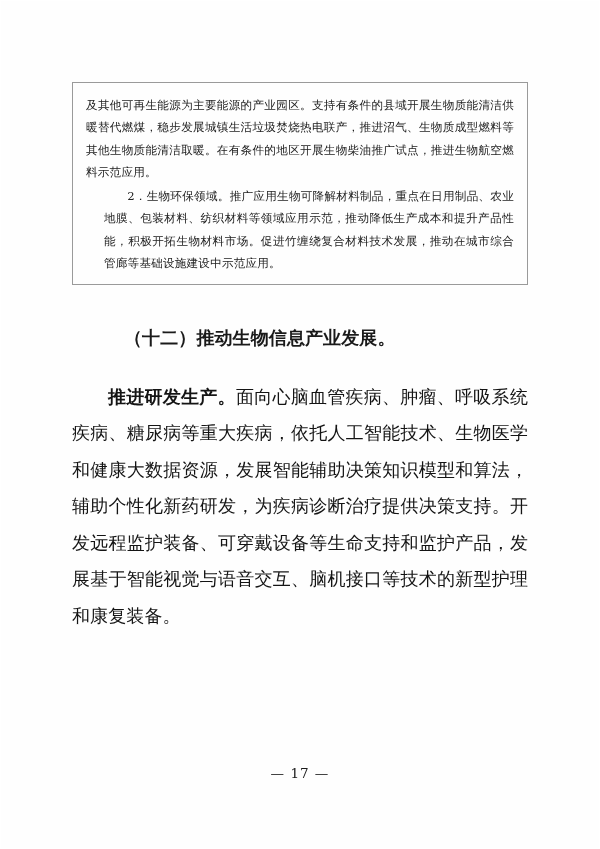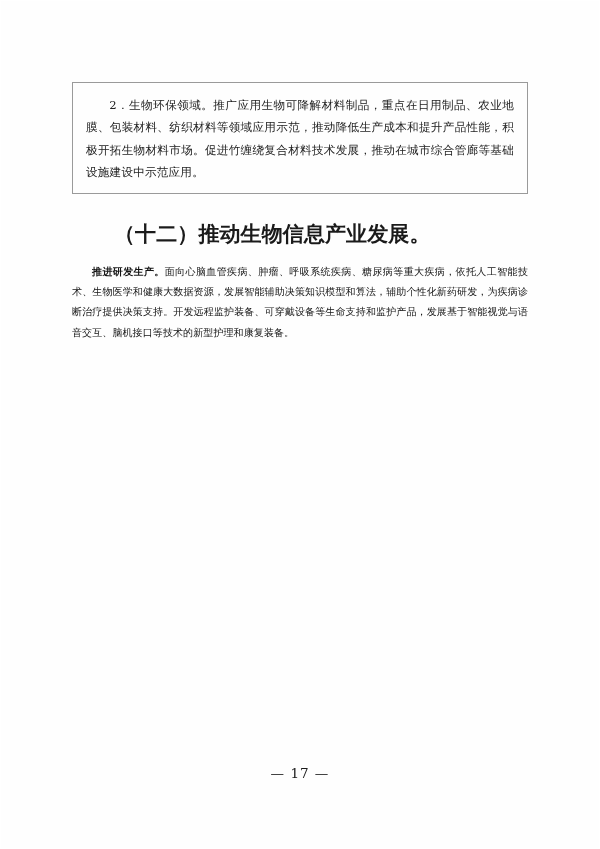--- a/index.html
+++ b/index.html
@@ -47,40 +47,41 @@
     margin: 0;
     font-size: 11.6px;
     line-height: 1.92;
     text-align: justify;
     text-justify: inter-ideograph;
     letter-spacing: 0.2px;
     color: #222;
   }
   .boxed p + p {
     margin-top: 2px;
+    margin-left: 18px;
   }
   .indent2 { text-indent: 2em; }
 
   
   .body-para {
     margin: 0;
-    font-size: 10px;
+    font-size: 18px;
     line-height: 2.03;
     text-align: justify;
     text-justify: inter-ideograph;
     text-indent: 2em;
     letter-spacing: 0.1px;
     color: #141414;
   }
   .spacer-lg { height: 19px; }
   .spacer-sm { height: 6px; }
 
   .heading-para {
-    margin: 0;
-    font-size: 21px;
+    margin: 16px;
+    font-size: 18px;
     line-height: 2.03;
     text-indent: 2em;
     font-weight: bold;
     letter-spacing: 0.1px;
   }
   .lead {
     font-weight: bold;
   }
 
   
@@ -98,20 +99,21 @@
     display: inline-block;
   }
 </style>
 </head>
 <body>
 
 <div class="page">
   <div class="content">
 
     <div class="boxed">
+      <p class="">及其他可再生能源为主要能源的产业园区。支持有条件的县域开展生物质能清洁供暖替代燃煤，稳步发展城镇生活垃圾焚烧热电联产，推进沼气、生物质成型燃料等其他生物质能清洁取暖。在有条件的地区开展生物柴油推广试点，推进生物航空燃料示范应用。</p>
       <p class="indent2">2．生物环保领域。推广应用生物可降解材料制品，重点在日用制品、农业地膜、包装材料、纺织材料等领域应用示范，推动降低生产成本和提升产品性能，积极开拓生物材料市场。促进竹缠绕复合材料技术发展，推动在城市综合管廊等基础设施建设中示范应用。</p>
     </div>
 
     <div class="spacer-lg"></div>
 
     <p class="heading-para">（十二）推动生物信息产业发展。</p>
 
     <div class="spacer-sm"></div>
 
     <p class="body-para"><span class="lead">推进研发生产。</span><span>面向心脑血管疾病、肿瘤、呼吸系统疾病、糖尿病等重大疾病，依托人工智能技术、生物医学和健康大数据资源，发展智能辅助决策知识模型和算法，辅助个性化新药研发，为疾病诊断治疗提供决策支持。开发远程监护装备、可穿戴设备等生命支持和监护产品，发展基于智能视觉与语音交互、脑机接口等技术的新型护理和康复装备。</span></p>

